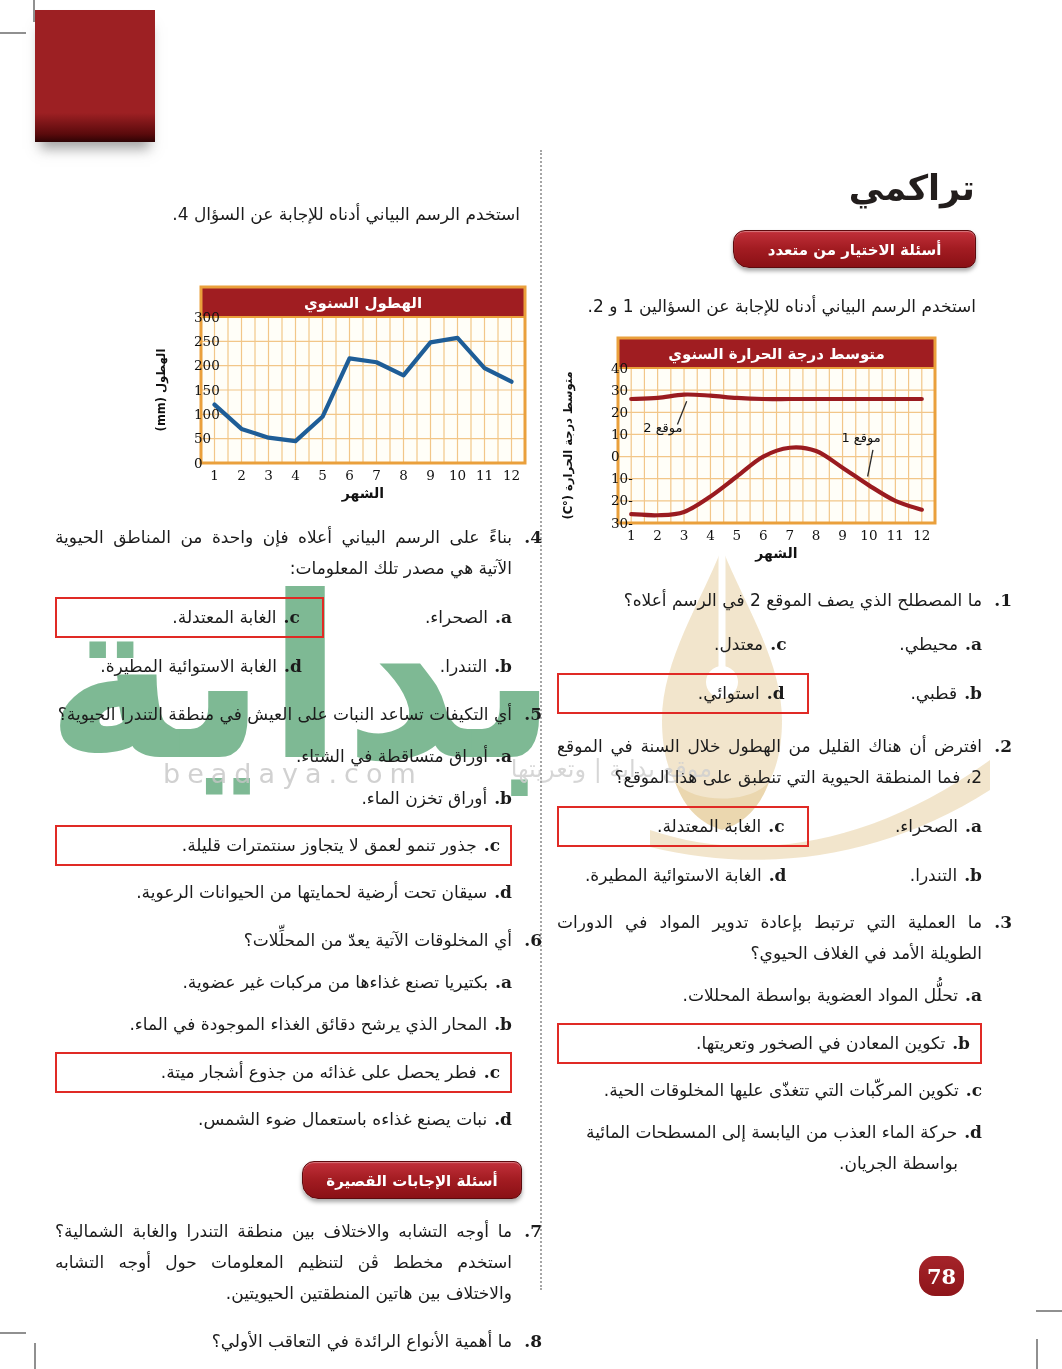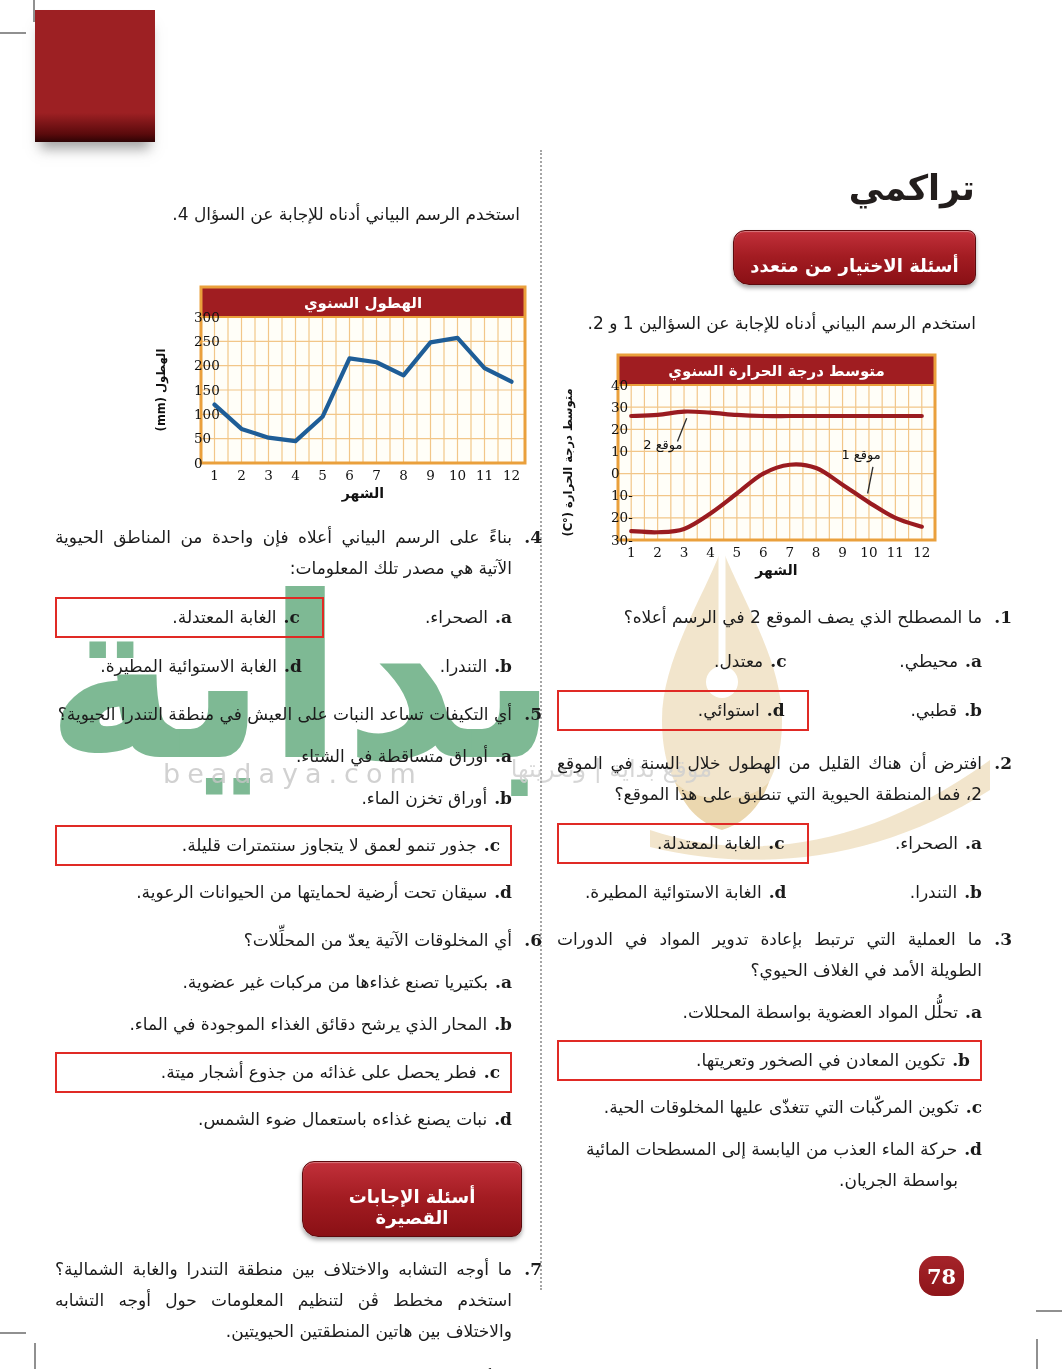--- a/index.html
+++ b/index.html
@@ -19,22 +19,22 @@
   .heading{position:absolute;right:87px;top:168px;font-size:35px;font-weight:bold;color:#221d1c;direction:rtl;}
   .divider{position:absolute;left:540px;top:150px;height:1140px;border-left:2px dotted #a6a6a6;}
   
   .wm{z-index:0;pointer-events:none;}
   .wm-big{position:absolute;left:38px;top:544px;width:520px;font-size:225px;font-weight:bold;
      color:#15803d;opacity:.55;direction:rtl;line-height:1.2;white-space:nowrap;}
   .wm-domain{position:absolute;left:163px;top:758px;font-size:27px;letter-spacing:7px;color:#c6c6c6;opacity:.8;}
   .wm-site{position:absolute;left:452px;top:755px;width:260px;font-size:24px;color:#d0d0d0;opacity:.85;direction:rtl;white-space:nowrap;}
   .wm-nib{position:absolute;left:590px;top:542px;opacity:.9;}
   
-  .banner{position:relative;display:block;color:#fff;font-weight:bold;font-size:18px;text-align:center;
-     padding:24px 8px 8px;border-radius:12px 8px 10px 16px;border:1px solid #5d0a0d;direction:rtl;
+  .banner{position:relative;display:block;color:#fff;font-weight:bold;font-size:15px;text-align:center;
+     padding:10px 8px 8px;border-radius:12px 8px 10px 16px;border:1px solid #5d0a0d;direction:rtl;
      background:linear-gradient(180deg,#c2303a 0%,#a31c22 48%,#8a1015 100%);
      box-shadow:0 3px 4px rgba(0,0,0,.35), inset 0 1px 1px rgba(255,255,255,.35);z-index:2;}
   
   .col{position:absolute;direction:rtl;z-index:2;}
   .right-col{left:557px;top:230px;width:455px;}
   .left-col{left:55px;top:196px;width:487px;}
   .banner-mcq{width:225px;margin:0 36px 0 auto;}
   .banner-short{width:202px;margin:26px 20px 0 auto;}
   .intro{margin:24px 36px 8px 0;font-size:17px;line-height:1.7;}
   .left-col .intro{margin:4px 22px 0 0;}

